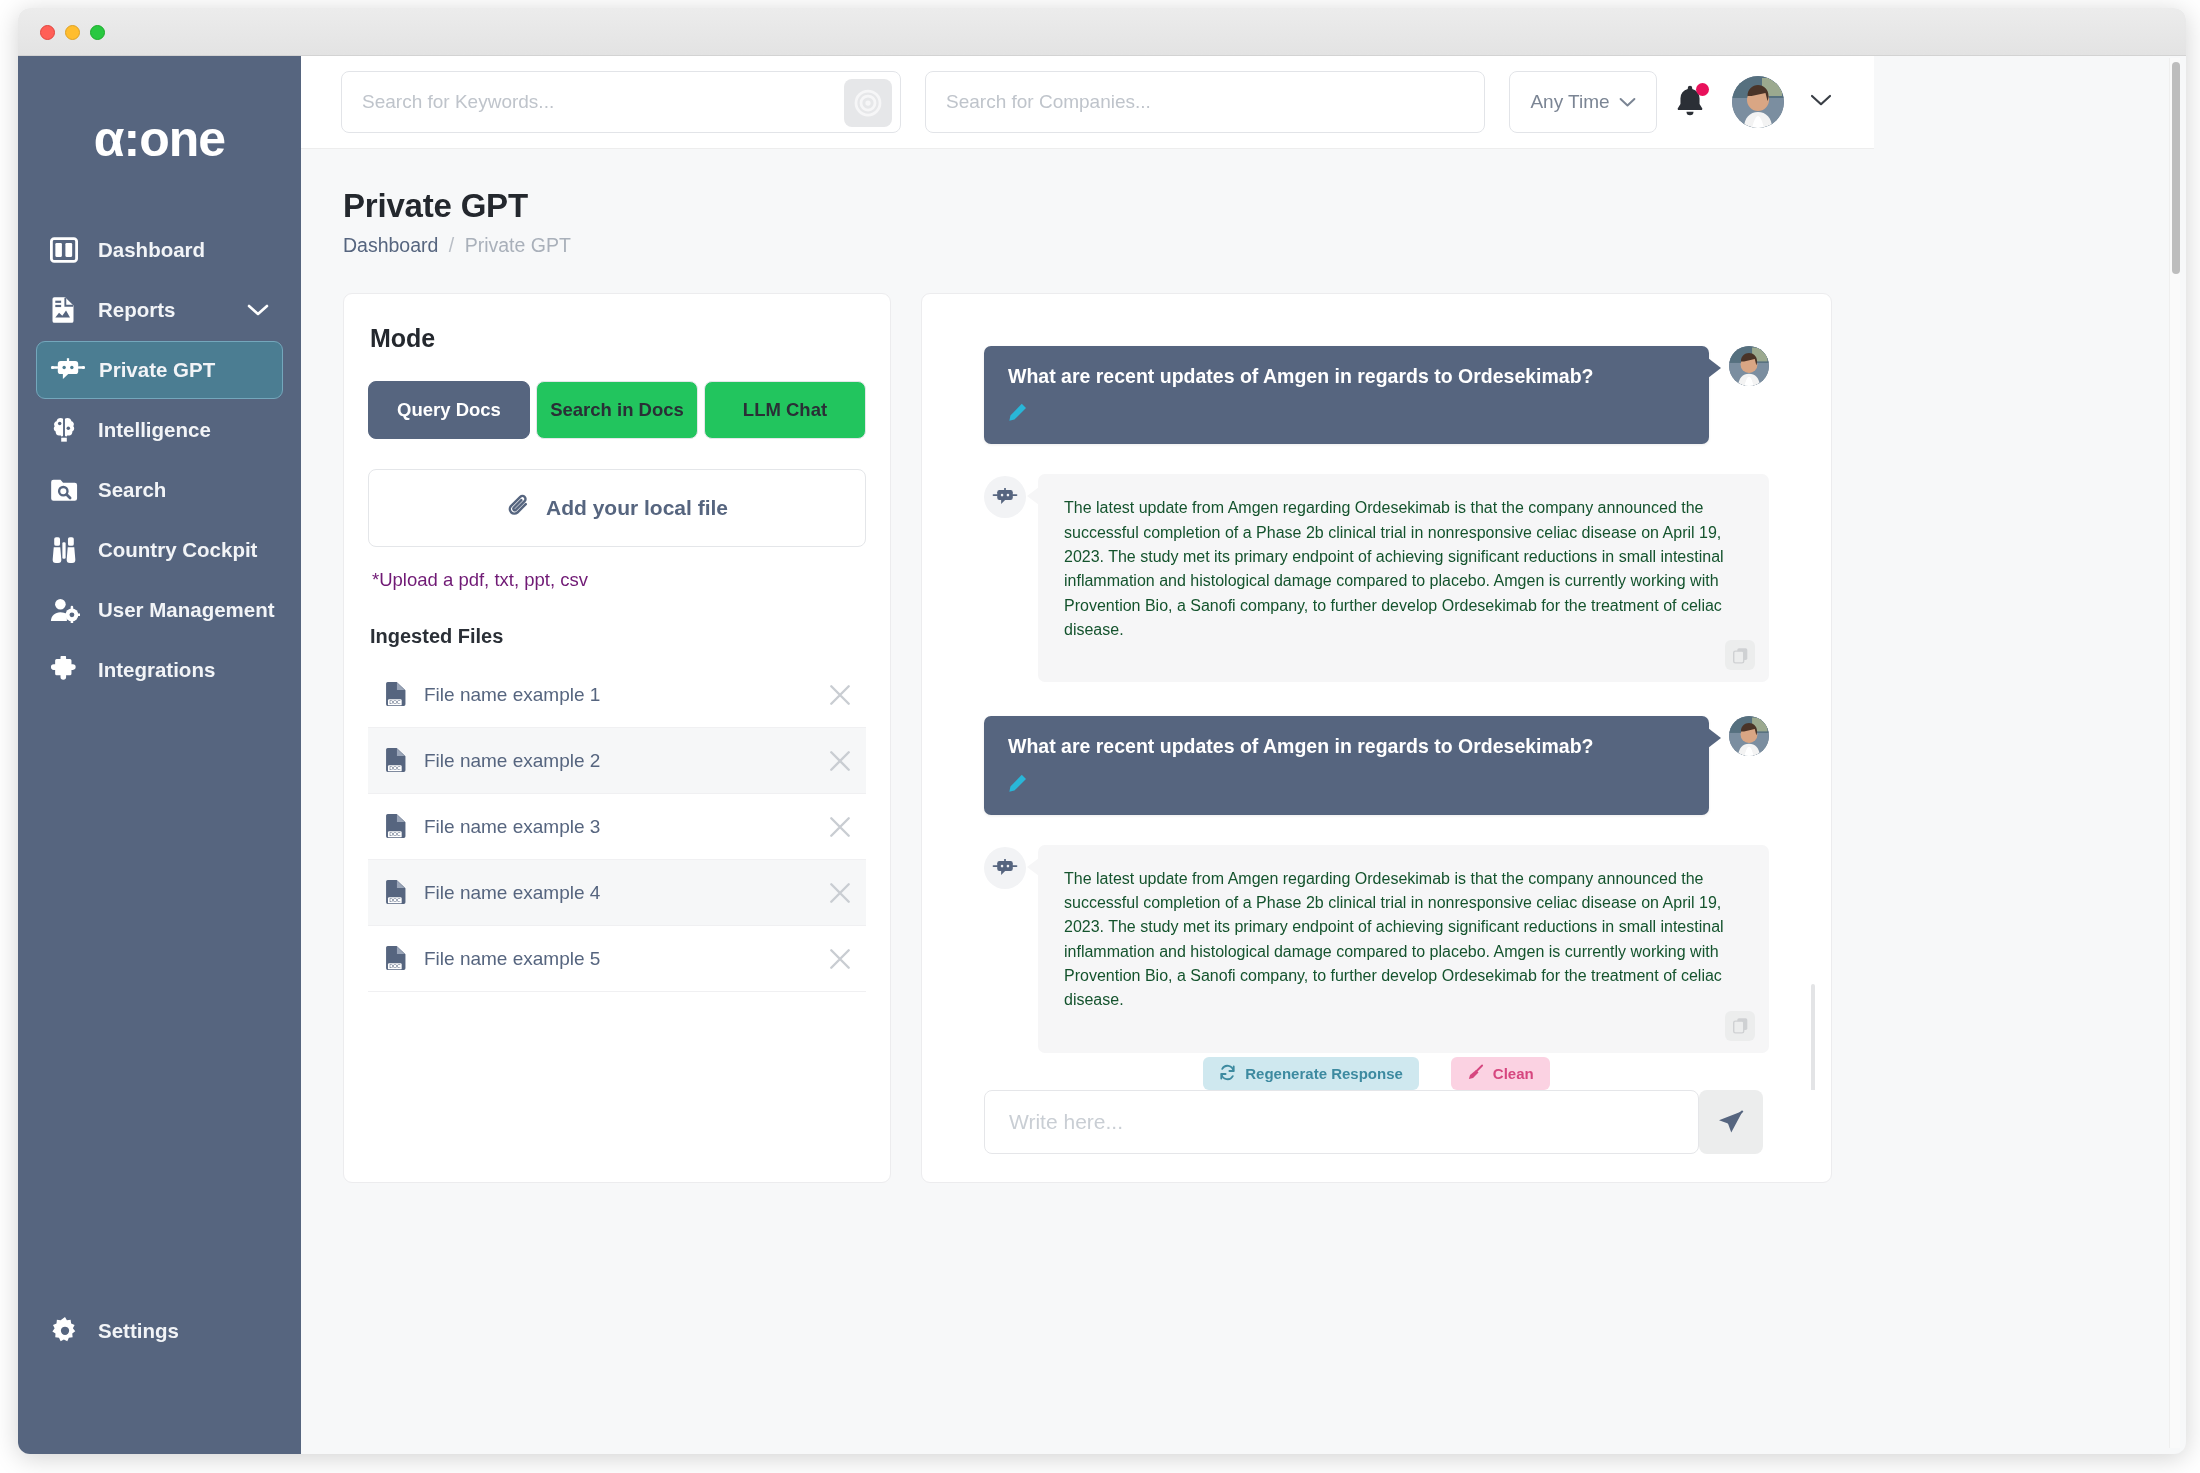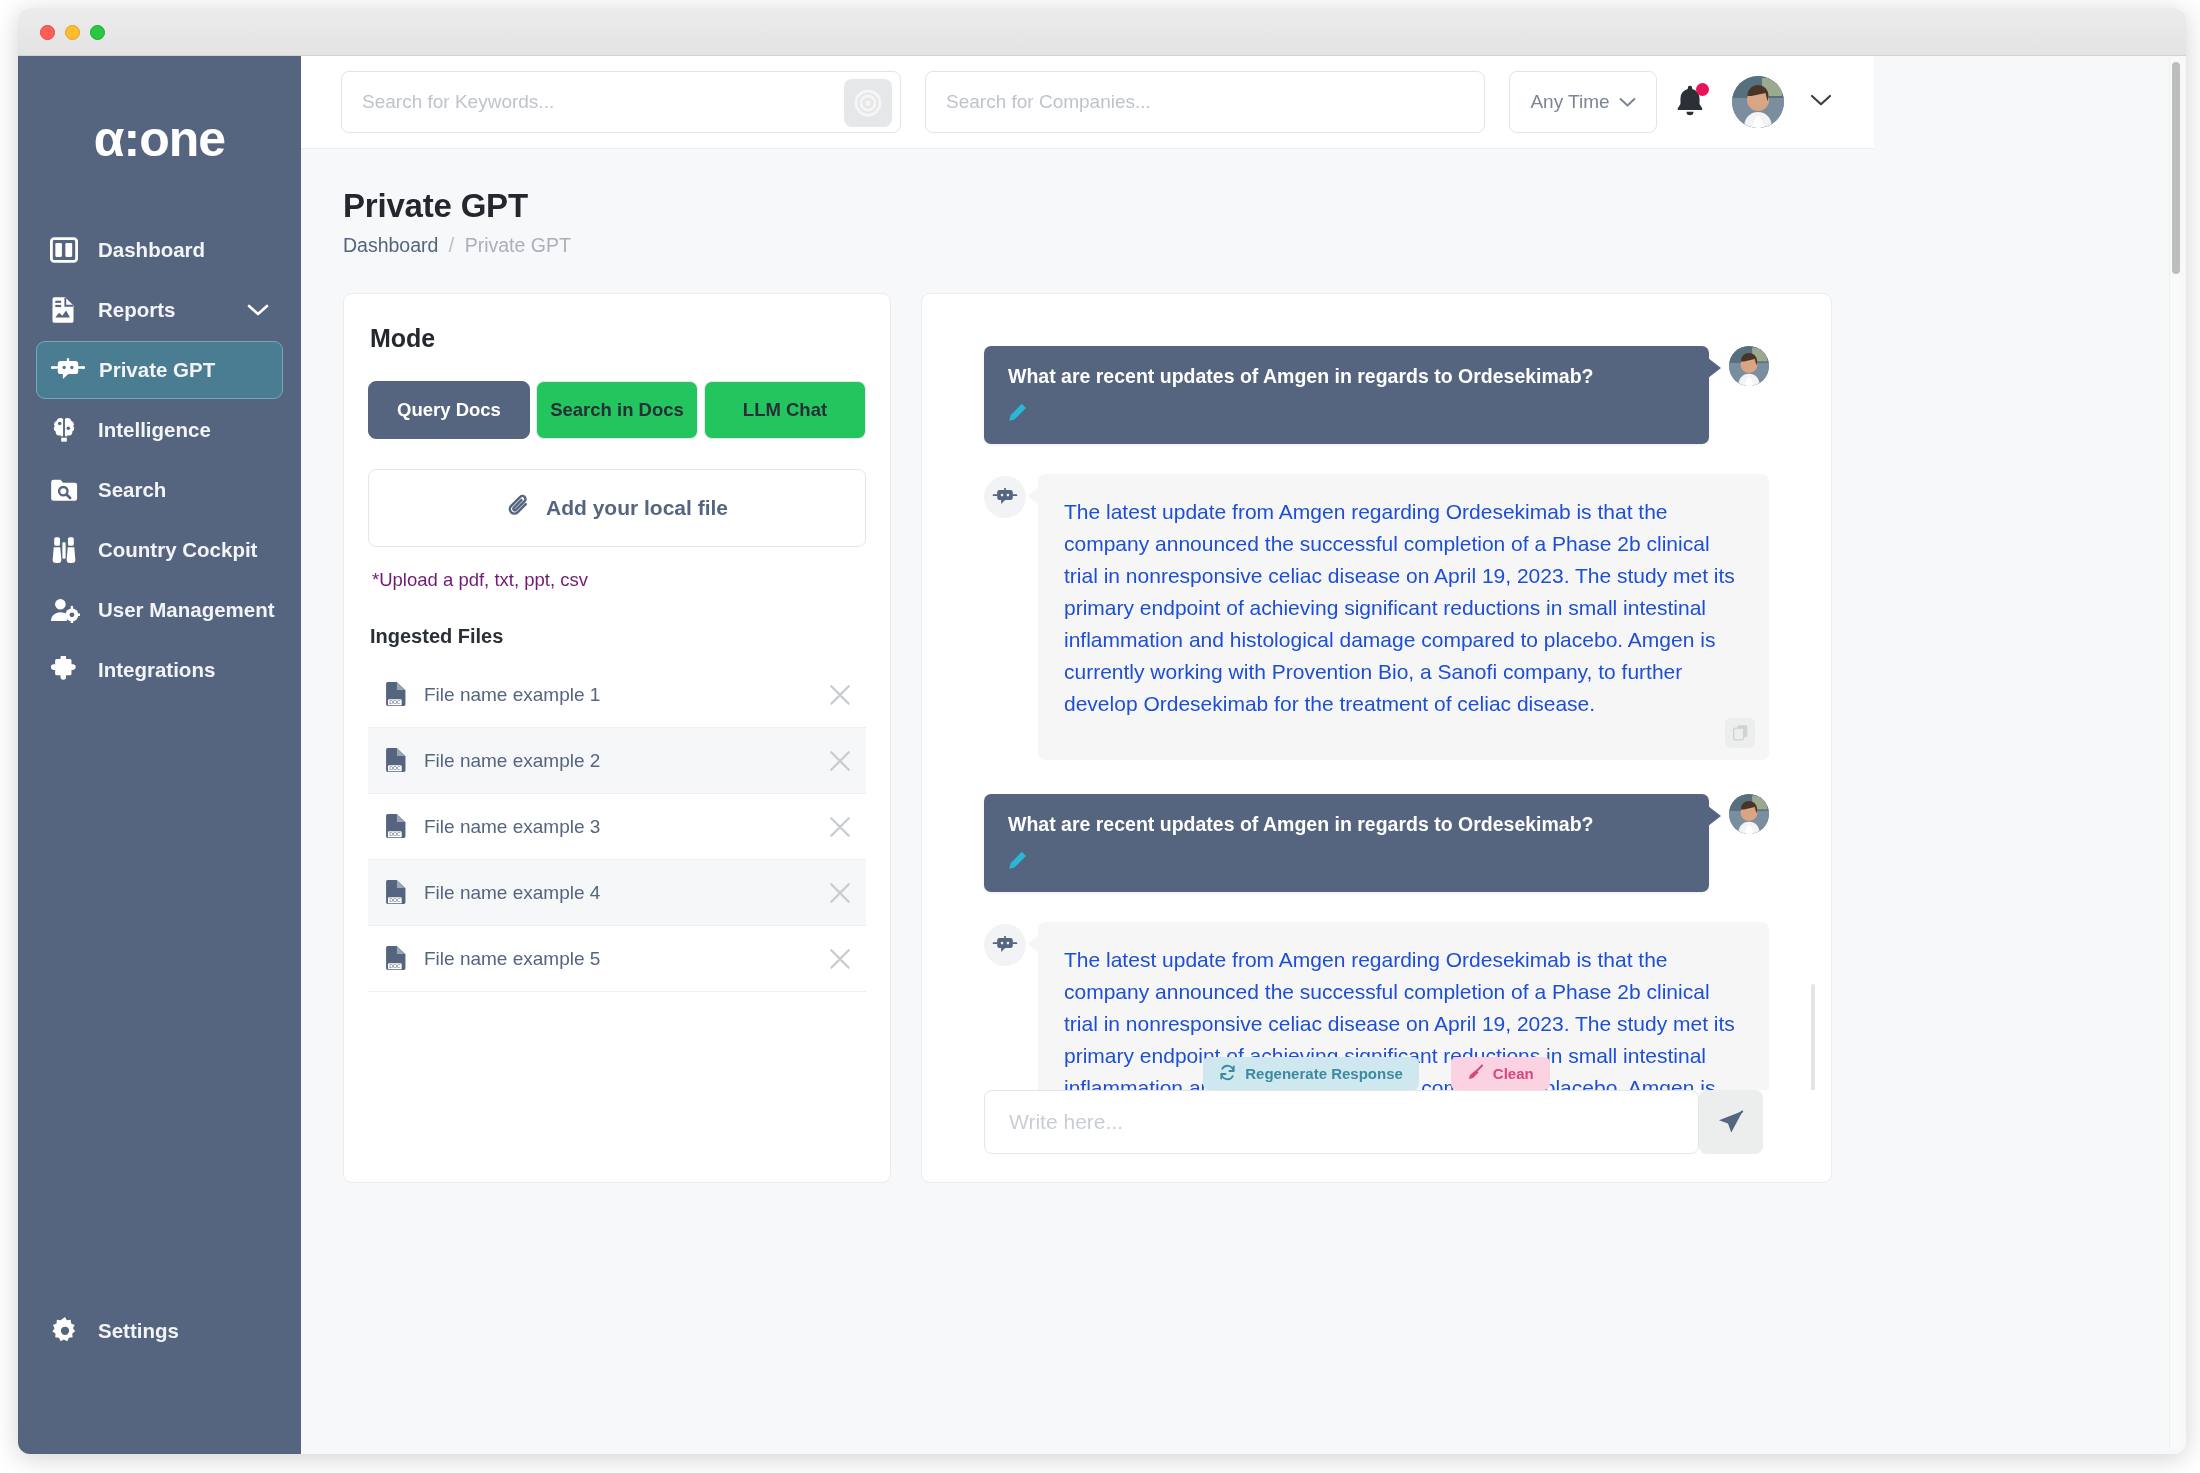--- a/index.html
+++ b/index.html
@@ -253,21 +253,21 @@
     width: 966px;
     padding: 22px 26px 40px 26px;
   }
   .tail-left {
     position: absolute; left: -11px; top: 13px;
     width: 0; height: 0;
     border-top: 9px solid transparent;
     border-bottom: 9px solid transparent;
     border-right: 12px solid #f6f6f7;
   }
-  .bubble-bot .txt { font-size: 21px; color: #1d4ed8; line-height: 1.52; }
+  .bubble-bot .txt { font-size: 16px; color: #14532d; line-height: 1.52; }
   .copy-btn {
     position: absolute; right: 14px; bottom: 12px;
     width: 30px; height: 30px; border-radius: 6px;
     background: #eceded;
     display: flex; align-items: center; justify-content: center;
     cursor: pointer;
   }
 
   .inner-scrollbar {
     position: absolute;

